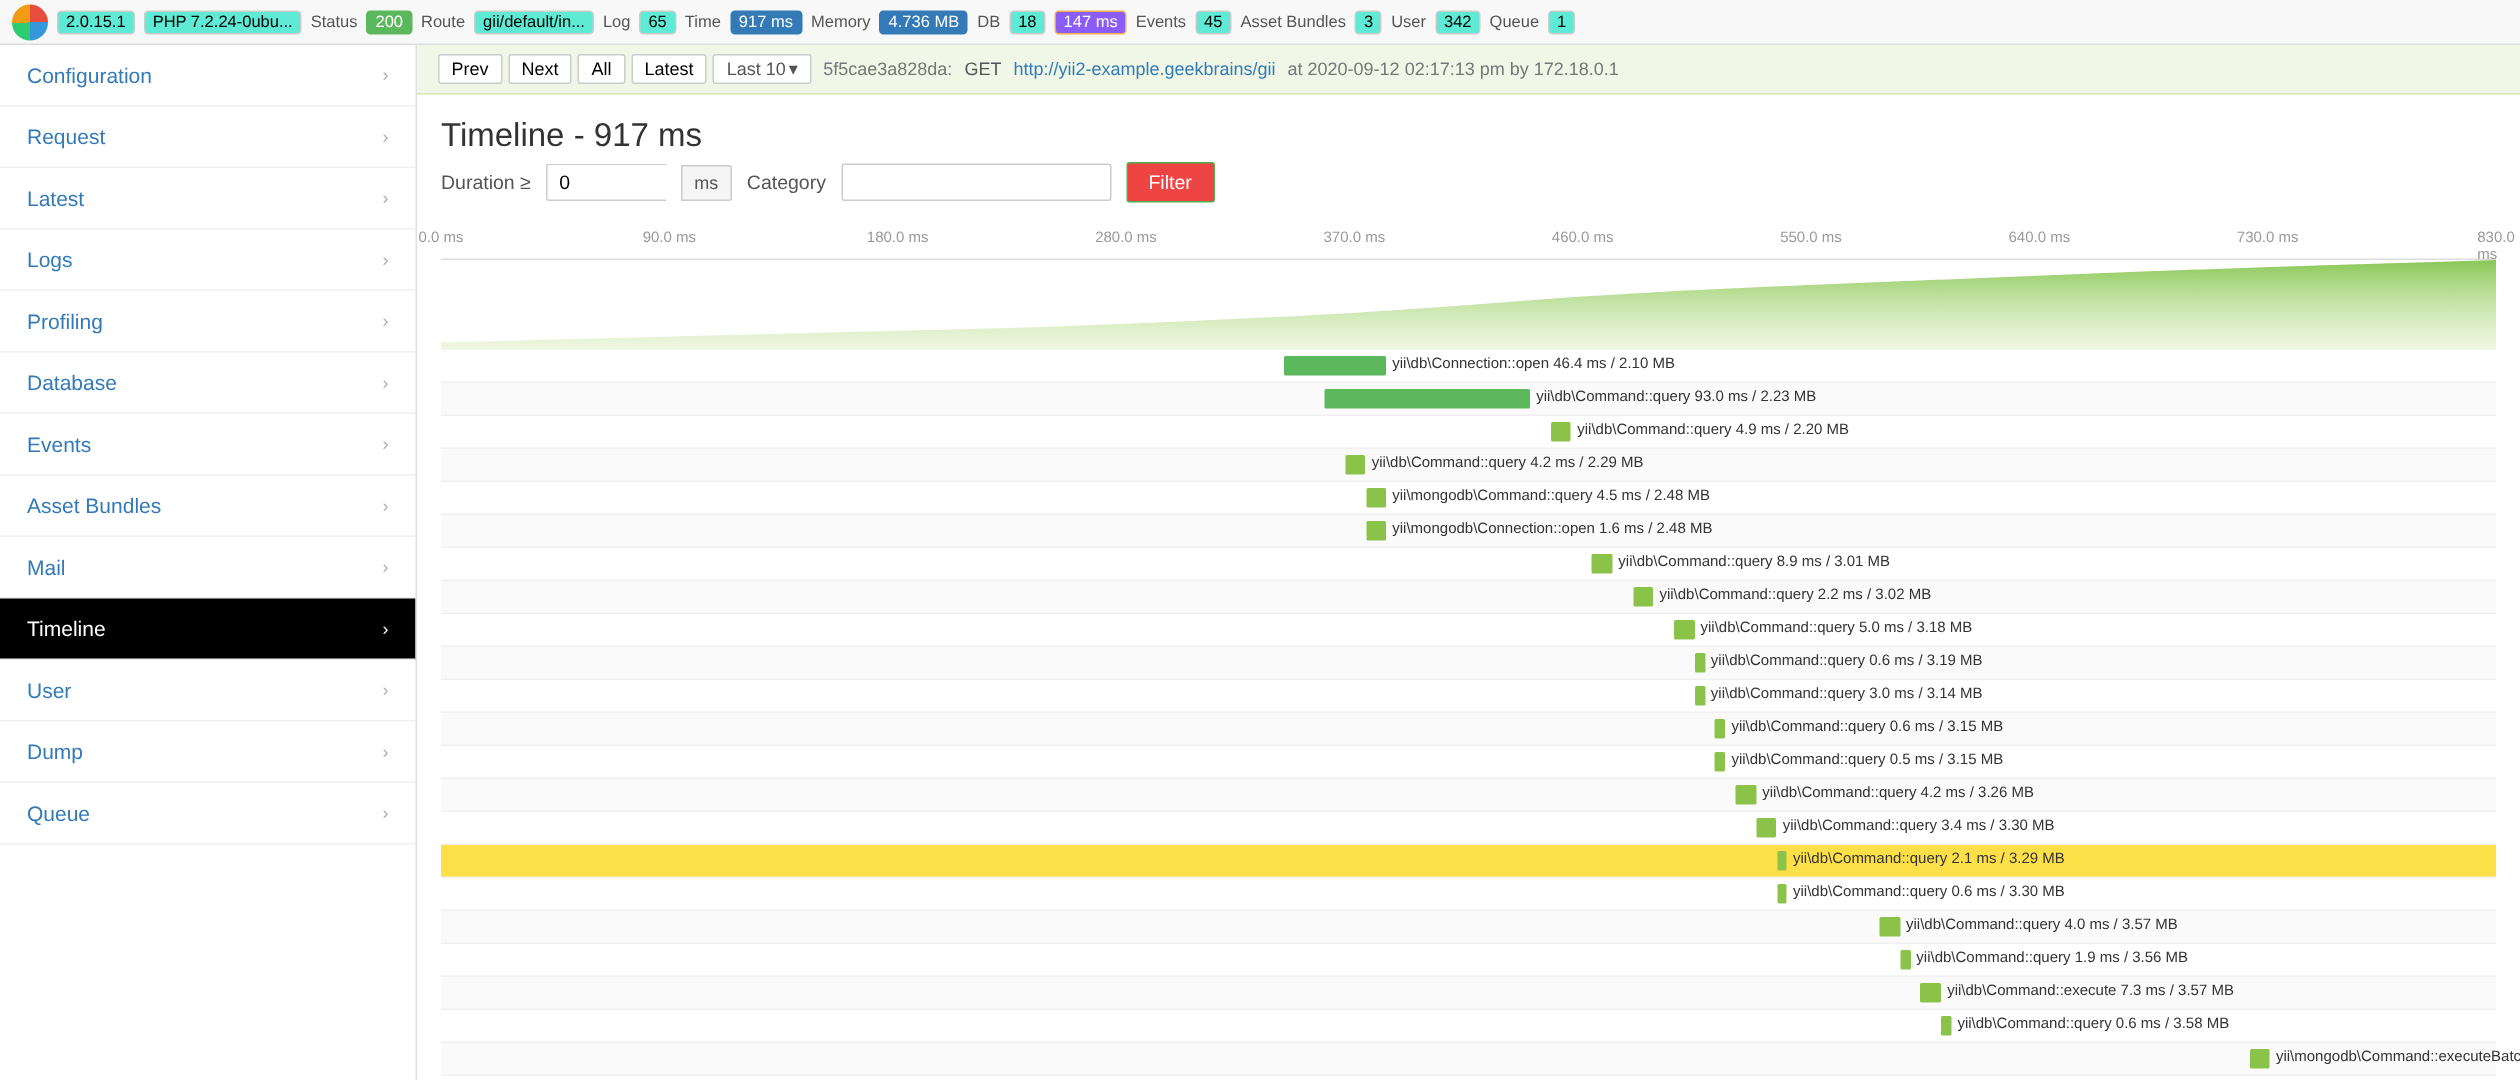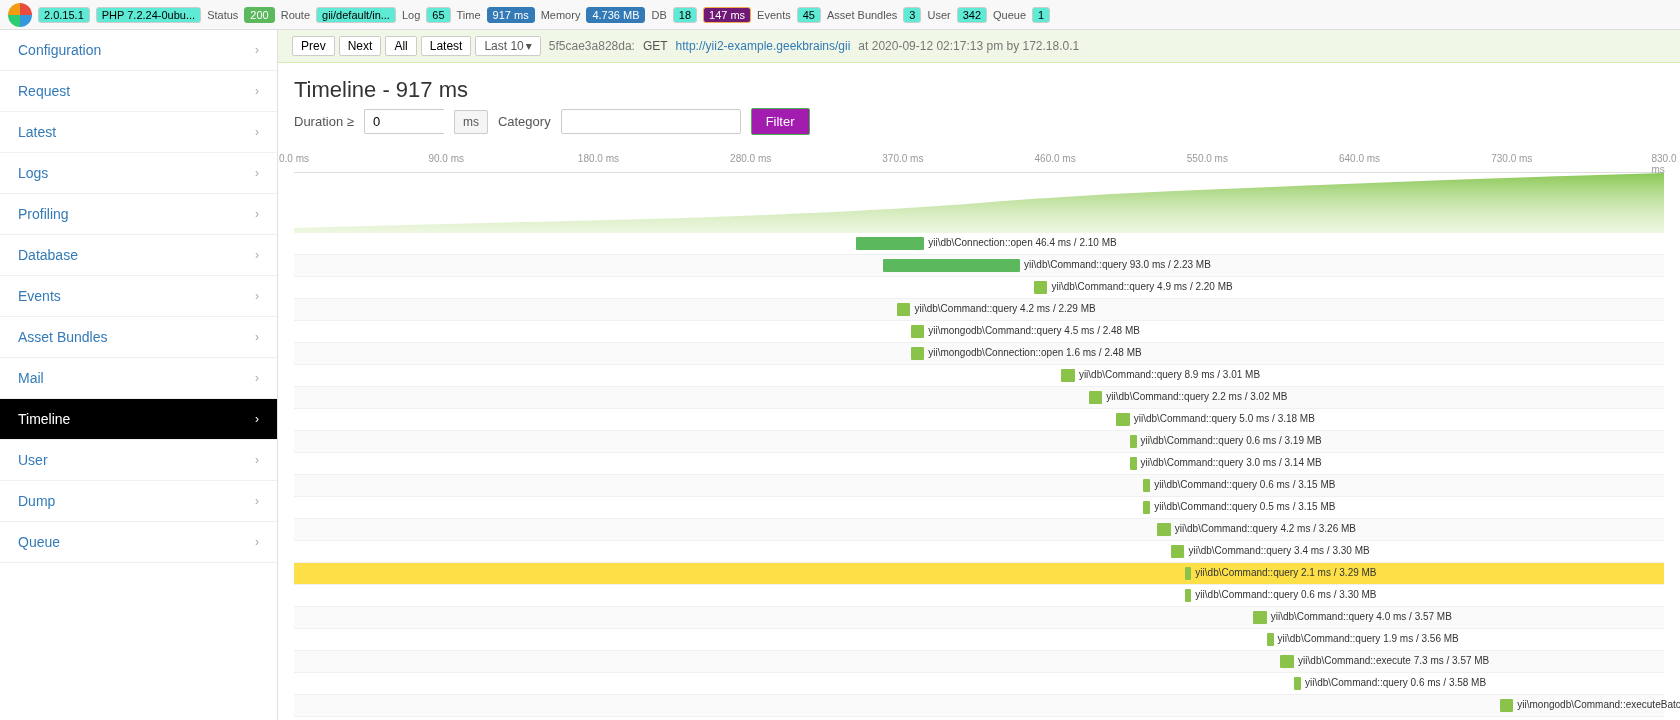--- a/index.html
+++ b/index.html
@@ -4,21 +4,21 @@
   <style>
     * { box-sizing: border-box; margin: 0; padding: 0; }
     body { font-family: Arial, sans-serif; font-size: 13px; background: #fff; display: flex; flex-direction: column; height: 720px; overflow: hidden; }
 
     
     .topbar { display: flex; align-items: center; background: #f8f8f8; border-bottom: 1px solid #ddd; padding: 0 8px; height: 30px; gap: 6px; flex-shrink: 0; }
     .topbar-logo { width: 24px; height: 24px; border-radius: 50%; background: conic-gradient(#e74c3c 0deg 90deg, #3498db 90deg 180deg, #2ecc71 180deg 270deg, #f39c12 270deg 360deg); }
     .topbar-badge { display: inline-flex; align-items: center; gap: 3px; font-size: 11px; padding: 1px 5px; border-radius: 3px; border: 1px solid #ccc; background: #5eead4; }
     .topbar-badge.green { background: #5cb85c; color: #fff; border-color: #5cb85c; }
     .topbar-badge.blue { background: #337ab7; color: #fff; border-color: #337ab7; }
-    .topbar-badge.orange { background: #701a75; color: #fff; border-color: #f0ad4e; text-align: center; }
+    .topbar-badge.orange { background: #8b5cf6; color: #fff; border-color: #f0ad4e; text-align: center; }
     .topbar-label { font-size: 11px; color: #555; }
 
     
     .main { display: flex; flex: 1; overflow: hidden; }
 
     
     .sidebar { width: 278px; background: #fff; border-right: 1px solid #e0e0e0; flex-shrink: 0; overflow-y: auto; }
     .sidebar-item { display: flex; align-items: center; justify-content: space-between; padding: 12px 18px; border-bottom: 1px solid #f0f0f0; cursor: pointer; color: #337ab7; font-size: 14px; }
     .sidebar-item.active { background: #000000; color: #fff; }
     .sidebar-item.active .chevron { color: #fff; }
@@ -40,21 +40,21 @@
     
     .timeline-section { padding: 14px 16px 8px 16px; flex-shrink: 0; }
     .timeline-title { font-size: 22px; font-weight: normal; color: #333; margin-bottom: 5px; }
 
     
     .filter-bar { display: flex; align-items: center; gap: 10px; margin-bottom: 10px; }
     .filter-bar label { font-size: 13px; color: #555; }
     .filter-bar input[type="text"] { border: 1px solid #ccc; padding: 4px 8px; font-size: 13px; border-radius: 2px; }
     .filter-bar .ms-badge { border: 1px solid #ccc; background: #f5f5f5; padding: 4px 8px; font-size: 12px; border-radius: 0 2px 2px 0; color: #555; }
     .duration-input { border-radius: 2px 0 0 2px !important; border-right: none !important; width: 80px; }
-    .filter-btn { background: #a21caf; color: #fff; border: 1px solid #4cae4c; padding: 5px 14px; font-size: 13px; border-radius: 2px; cursor: pointer; }
+    .filter-btn { background: #ef4444; color: #fff; border: 1px solid #4cae4c; padding: 5px 14px; font-size: 13px; border-radius: 2px; cursor: pointer; }
     .timeline-ruler { display: flex; border-bottom: 1px solid #ddd; padding-bottom: 4px; margin-bottom: 0; position: relative; height: 24px; flex-shrink: 0; }
     .ruler-mark { position: absolute; font-size: 10px; color: #999; transform: translateX(-50%); }
 
     
     .memory-area { position: relative; height: 60px; overflow: hidden; margin-bottom: 0; }
     .memory-svg { width: 100%; height: 100%; }
 
     
     .bar-row { position: relative; height: 20px; border-bottom: 1px solid #f0f0f0; display: flex; align-items: center; }
     .bar-row:nth-child(even) { background: #fafafa; }

